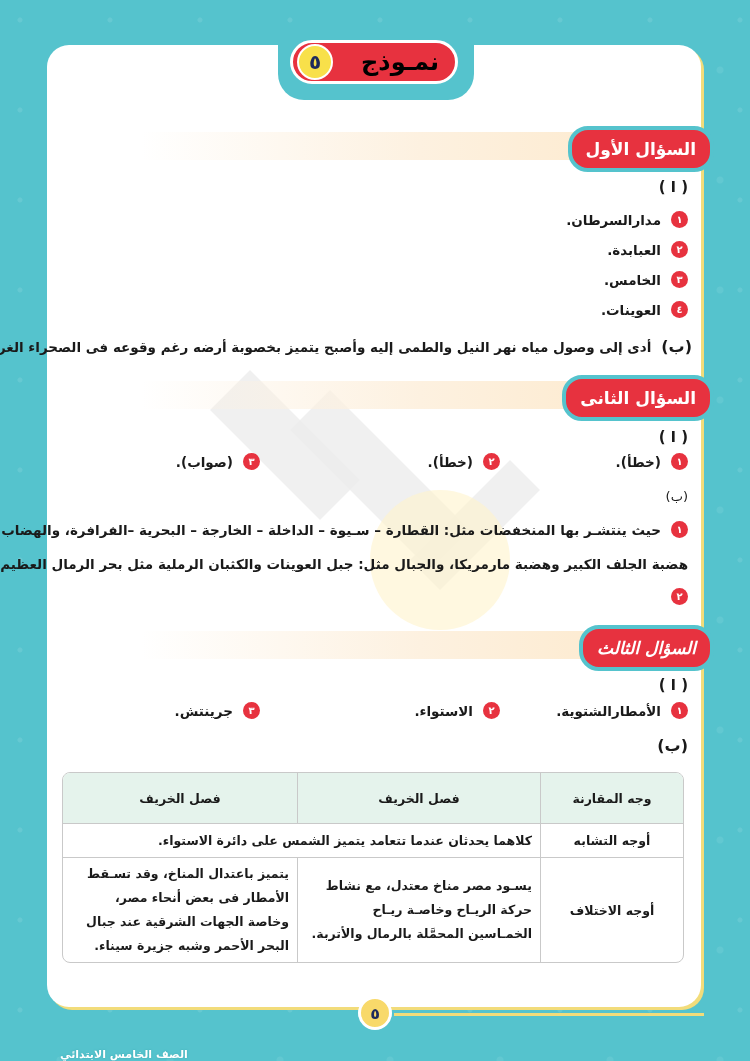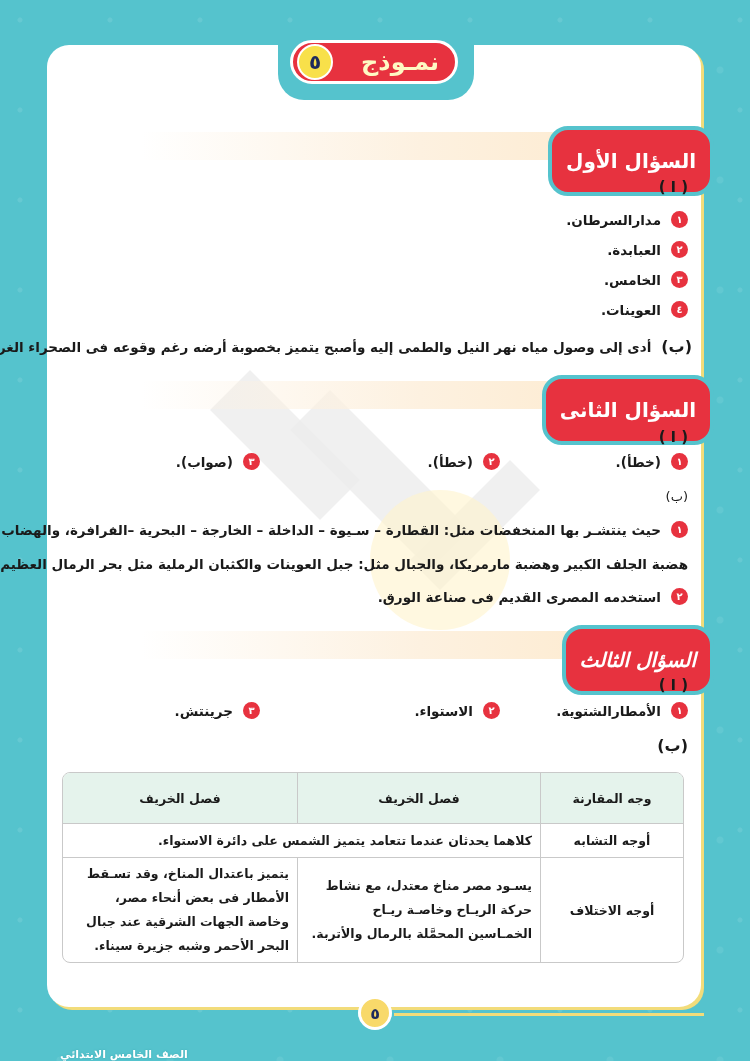--- a/index.html
+++ b/index.html
@@ -29,42 +29,42 @@
     background: #55c3cd; border-radius: 0 0 26px 26px;
   }
   .model-pill {
     position: absolute; left: 290px; top: 40px; width: 168px; height: 44px;
     background: #e7323f; border-radius: 22px; border: 3px solid #fff;
     box-sizing: border-box;
     display: flex; align-items: center; justify-content: flex-start;
     flex-direction: row;
   }
   .model-title {
-    color: #fef9c3; font-weight: bold; font-size: 24px;
+    color: #000000; font-weight: bold; font-size: 24px;
     margin-right: 16px;
     font-family: "DejaVu Sans", sans-serif;
   }
   .model-number {
     position: absolute; left: 4px; top: 1px;
     width: 36px; height: 36px; border-radius: 50%;
     background: #f8e04a; border: 2px solid #fff;
     box-sizing: border-box;
     display: flex; align-items: center; justify-content: center;
     color: #1d2a5c; font-weight: bold; font-size: 20px;
   }
   .section-bar {
     position: absolute; right: 49px; height: 28px; width: 560px;
     background: linear-gradient(to left, #fde8c9 0%, #fdf1e0 50%, rgba(255,255,255,0) 100%);
   }
   .section-badge {
     position: absolute; right: 36px;
-    height: 30px; padding: 16px 14px;
+    height: 30px; padding: 4px 14px;
     background: #e7323f; color: #fff;
     border: 4px solid #55c3cd; border-radius: 20px;
-    font-weight: bold; font-size: 20px;
+    font-weight: bold; font-size: 17px;
     display: flex; align-items: center;
   }
   .text {
     position: absolute; color: #1a1a1a; font-size: 13.5px; font-weight: bold;
     white-space: nowrap;
   }
   .part-label {
     position: absolute; font-weight: bold; font-size: 15px; color: #1a1a1a;
   }
   .num {
@@ -178,21 +178,20 @@
 
 <div class="part-label" style="right:62px; top:489px; font-weight:normal; font-size:13px;">(ب)</div>
 
 <div class="item" style="right:62px; top:521px;">
   <span class="num">١</span>
   <span>حيث ينتشـر بها المنخفضات مثل: القطارة – سـيوة – الداخلة – الخارجة – البحرية –الفرافرة، والهضاب مثل:</span>
 </div>
 <div class="text" style="right:62px; top:556px;">هضبة الجلف الكبير وهضبة مارمريكا، والجبال مثل: جبل العوينات والكثبان الرملية مثل بحر الرمال العظيم.</div>
 <div class="item" style="right:62px; top:588px;">
   <span class="num">٢</span>
-  <span>استخدمه المصرى القديم فى صناعة الورق.</span>
 </div>
 
 <div class="section-bar" style="top:631px;"></div>
 <div class="section-badge" style="top:625px;font-style:italic;">السؤال الثالث</div>
 <div class="part-label" style="right:62px; top:676px;">( ا )</div>
 
 <div class="item" style="right:62px; top:702px;">
   <span class="num">١</span>
   <span>الأمطارالشتوية.</span>
 </div>

